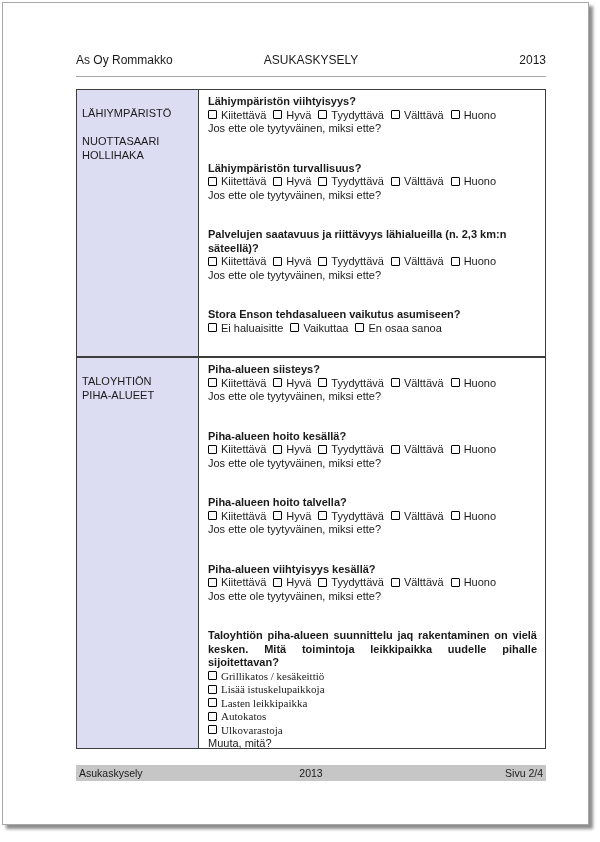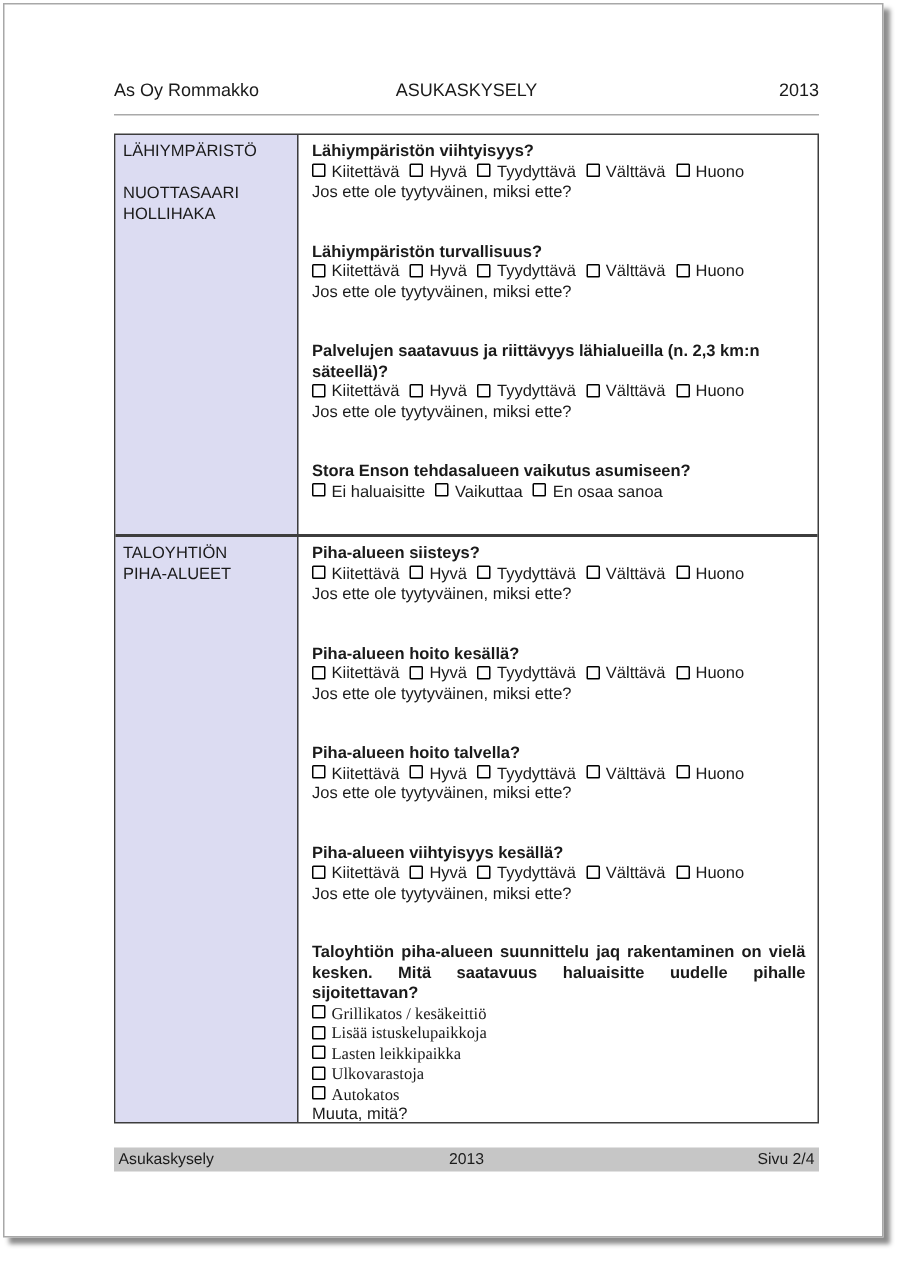--- a/index.html
+++ b/index.html
@@ -13,21 +13,21 @@
   .header .h-center{flex:1;text-align:center;}
   .header .h-right{flex:1;text-align:right;}
   .header-rule{border:none;border-top:1px solid #a9a9a9;margin:9px 0 0 0;}
   
   .qtable{margin-top:12px;border:1px solid #3d3d3d;}
   .qrow{display:flex;overflow:hidden;}
   .qrow + .qrow{border-top:2px solid #3d3d3d;}
   .qrow:nth-child(1){height:266px;}
   .qrow:nth-child(2){height:390px;}
   .label-col{width:113px;flex:none;background:var(--section-bg,#dcdcf2);border-right:1px solid #3d3d3d;
-             padding:4px 3px 4px 5px;font-size:11px;line-height:14px;}
+             padding:16px 3px 4px 5px;font-size:11px;line-height:14px;}
   .q-col{flex:1;padding:5px 8px 0 9px;font-size:11px;line-height:13.5px;}
   .qblock{margin-bottom:26px;}
   .qtitle{font-weight:bold;}
   .qtitle.justify{text-align:justify;}
   .optrow{white-space:nowrap;}
   .opt{margin-right:7px;}
   .cb{display:inline-block;width:7px;height:7px;border:1.2px solid #000;border-radius:1px;
       margin-right:4px;vertical-align:-0.5px;background:#fff;}
   .chk-item{line-height:13.5px;font-family:Liberation Serif, serif;}
   
@@ -100,26 +100,26 @@
               <div class="qtitle">Piha-alueen hoito talvella?</div>
               <div class="optrow"><span class="opt"><span class="cb"></span><span class="optlabel">Kiitettävä</span></span><span class="opt"><span class="cb"></span><span class="optlabel">Hyvä</span></span><span class="opt"><span class="cb"></span><span class="optlabel">Tyydyttävä</span></span><span class="opt"><span class="cb"></span><span class="optlabel">Välttävä</span></span><span class="opt"><span class="cb"></span><span class="optlabel">Huono</span></span></div>
               <div class="qfollow">Jos ette ole tyytyväinen, miksi ette?</div>
             </div>
             <div class="qblock">
               <div class="qtitle">Piha-alueen viihtyisyys kesällä?</div>
               <div class="optrow"><span class="opt"><span class="cb"></span><span class="optlabel">Kiitettävä</span></span><span class="opt"><span class="cb"></span><span class="optlabel">Hyvä</span></span><span class="opt"><span class="cb"></span><span class="optlabel">Tyydyttävä</span></span><span class="opt"><span class="cb"></span><span class="optlabel">Välttävä</span></span><span class="opt"><span class="cb"></span><span class="optlabel">Huono</span></span></div>
               <div class="qfollow">Jos ette ole tyytyväinen, miksi ette?</div>
             </div>
             <div class="qblock">
-              <div class="qtitle justify">Taloyhtiön piha-alueen suunnittelu jaq rakentaminen on vielä kesken. Mitä saatavuus haluaisitte uudelle pihalle sijoitettavan?</div>
+              <div class="qtitle justify">Taloyhtiön piha-alueen suunnittelu jaq rakentaminen on vielä kesken. Mitä toimintoja leikkipaikka uudelle pihalle sijoitettavan?</div>
               <div class="chk-item"><span class="cb"></span><span class="optlabel">Grillikatos / kesäkeittiö</span></div>
               <div class="chk-item"><span class="cb"></span><span class="optlabel">Lisää istuskelupaikkoja</span></div>
               <div class="chk-item"><span class="cb"></span><span class="optlabel">Lasten leikkipaikka</span></div>
+              <div class="chk-item"><span class="cb"></span><span class="optlabel">Autokatos</span></div>
               <div class="chk-item"><span class="cb"></span><span class="optlabel">Ulkovarastoja</span></div>
-              <div class="chk-item"><span class="cb"></span><span class="optlabel">Autokatos</span></div>
               <div class="qfollow">Muuta, mitä?</div>
             </div>
           </div>
         </div>
       </div>
 
     <div class="footer">
       <span class="f-left">Asukaskysely</span>
       <span class="f-center">2013</span>
       <span class="f-right">Sivu 2/4</span>

